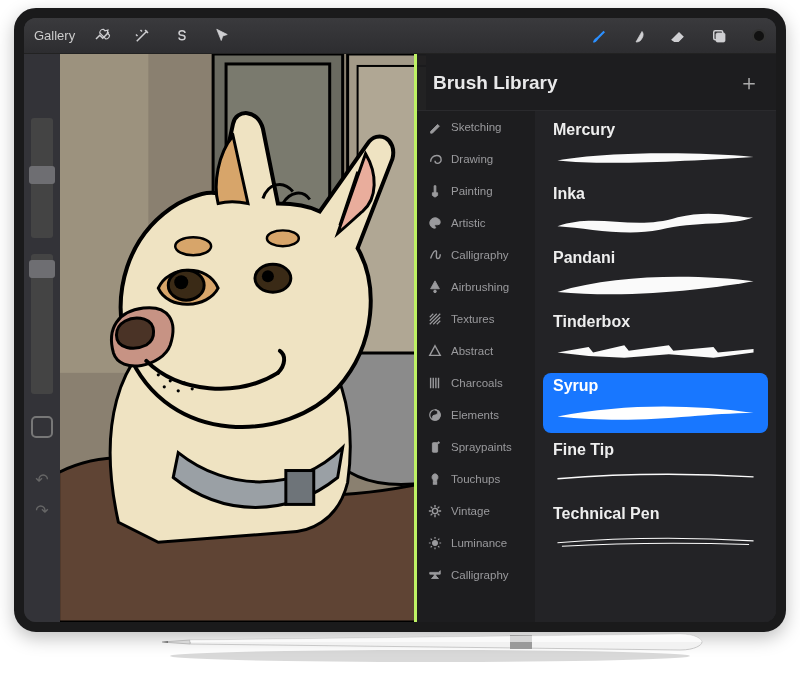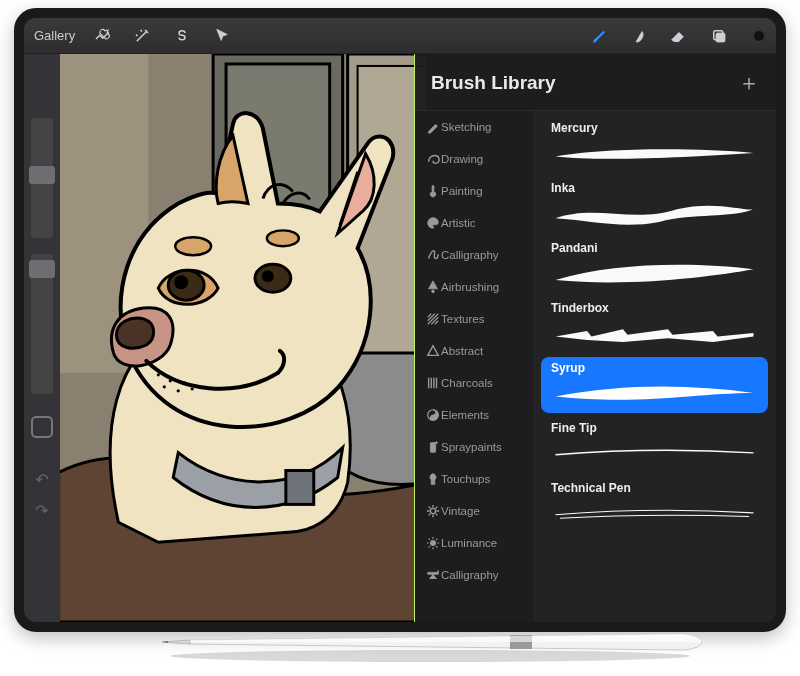--- a/index.html
+++ b/index.html
@@ -54,41 +54,41 @@
     overflow:hidden;
   }
   .canvas svg { position:absolute; inset:0; width:100%; height:100%; }
 
   
   .panel {
     position: absolute; right: 0; top: 36px; width: 362px; bottom: 0;
     background: rgba(28,28,30,.96);
     display: flex; flex-direction: column;
     color: #e9e9ea;
-    border-left: 1px solid #bef264;
+    border-left: 3px solid #bef264;
   }
   .panel-hdr { display:flex; align-items:center; justify-content:space-between;
     padding: 14px 16px 12px; font-size: 19px; font-weight:600; border-bottom:1px solid #2a2a2d;}
   .panel-hdr .plus { font-size:22px; color:#aaa; font-weight:300; }
 
   .panel-body { flex:1; display:flex; overflow:hidden; }
 
   
   .cats { width: 118px; background:#1d1d1f; overflow-y:auto; }
-  .cat { display:flex; align-items:center; gap:0; padding:8px 10px; font-size:11.5px;
+  .cat { display:flex; align-items:center; gap:8px; padding:8px 10px; font-size:11.5px;
     color:#9a9a9d; cursor:pointer; }
   .cat.sel { color:#2b8fff; }
   .cat .ico { width:16px; height:16px; display:flex; align-items:center; justify-content:center; flex-shrink:0;}
   .cat .ico svg { width:14px; height:14px; fill:currentColor; stroke:currentColor; }
 
   
   .brushes { flex:1; background:#232326; overflow-y:auto; padding:6px 8px 6px 8px; }
   .brush { border-radius:8px; padding:4px 10px 4px; margin-bottom:4px; cursor:pointer; }
   .brush.sel { background:#1877ff; }
-  .brush .name { font-size:12px; font-weight:600; color:#eee; margin-bottom:0px;}
+  .brush .name { font-size:16px; font-weight:600; color:#eee; margin-bottom:0px;}
   .brush.sel .name { color:#ffffff; }
   .brush svg { display:block; width:100%; height:34px; }
 
   
   .pencil { position:absolute; left:150px; bottom:12px; width:560px; height:44px; }
 
   
   ::-webkit-scrollbar{width:0;height:0;}
 </style>
 </head>

